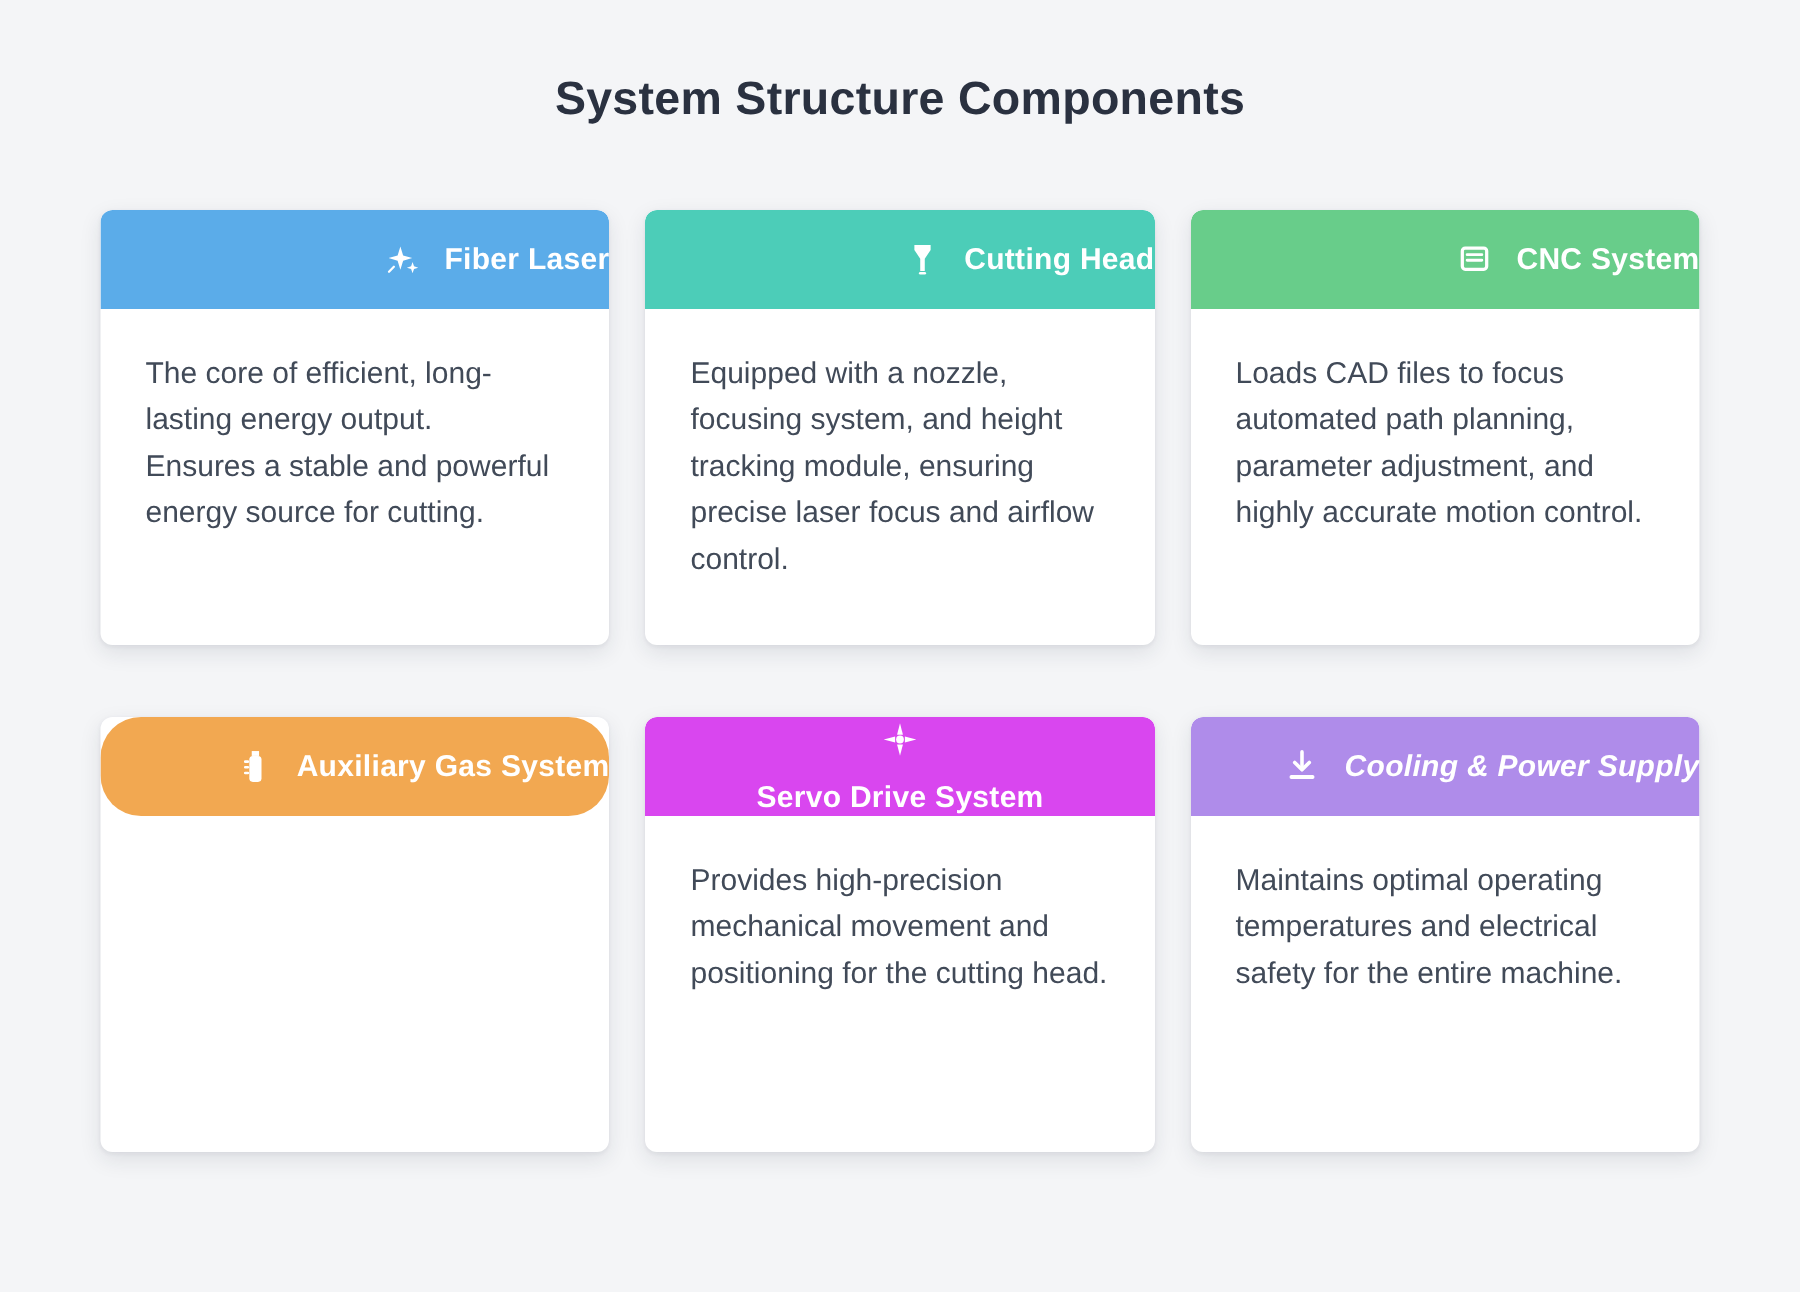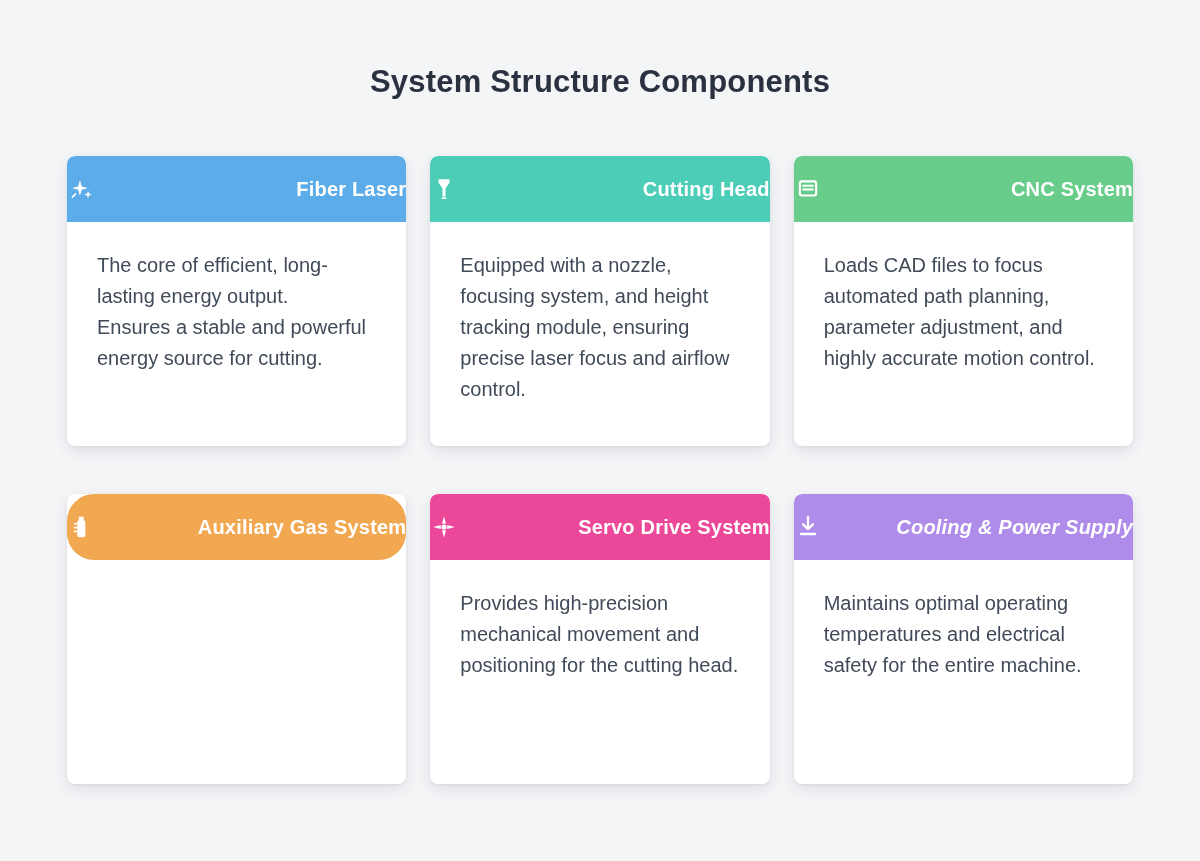--- a/index.html
+++ b/index.html
@@ -2,21 +2,21 @@
 <html><head>
 <meta charset="utf-8">
 <style>
   * { margin:0; padding:0; box-sizing:border-box; }
   html,body { width:1200px; height:861px; }
   body {
     background:#f4f5f7;
     font-family:"Liberation Sans", sans-serif;
     color:#3f4654;
   }
-  .page { width:1200px; height:690px; padding:64px 67px 0 67px; }
+  .page { width:1200px; height:690px; padding:48px 67px 0 67px; }
   .page-title {
     text-align:center;
     font-size:31px;
     font-weight:700;
     color:#2a3140;
     letter-spacing:0.2px;
   }
   .cards-grid {
     margin-top:56px;
     display:grid;
@@ -31,21 +31,21 @@
     box-shadow:0 5px 14px rgba(30,40,60,0.10), 0 1px 3px rgba(30,40,60,0.06);
     display:flex;
     flex-direction:column;
     overflow:hidden;
   }
   .card-header {
     height:66px;
     flex:0 0 66px;
     display:flex;
     align-items:center;
-    justify-content:space-between;
+    justify-content:flex-end;
     gap:14px;
     color:#ffffff;
     border-radius:8px 8px 0 0;
   }
   .card-header .hdr-title {
     font-size:20px;
     font-weight:700;
     letter-spacing:0.2px;
   }
   .icon-wrap {
@@ -127,21 +127,21 @@
             <rect x="10" y="2.5" width="4.5" height="3" fill="#ffffff"></rect>
             <rect x="8.5" y="5.5" width="7.5" height="16" rx="2.2" fill="#ffffff"></rect>
             <path d="M6 9h1.6M6 12.5h1.6M6 16h1.6" stroke="#ffffff" stroke-width="1.6" stroke-linecap="round"></path>
           </svg>
         </span>
         <span class="hdr-title">Auxiliary Gas System</span>
       </div>
     </div>
 
     <div class="card">
-      <div class="card-header" style="background: #ec4899;">
+      <div class="card-header" style="background: #d946ef; flex-direction: column;">
         <span class="icon-wrap">
           <svg viewBox="0 0 24 24">
             <path d="M12 2l1.8 7h-3.6z" fill="#ffffff"></path>
             <path d="M12 22l1.8-7h-3.6z" fill="#ffffff"></path>
             <path d="M2 12l7-1.8v3.6z" fill="#ffffff"></path>
             <path d="M22 12l-7-1.8v3.6z" fill="#ffffff"></path>
             <circle cx="12" cy="12" r="2.4" fill="#ffffff"></circle>
           </svg>
         </span>
         <span class="hdr-title">Servo Drive System</span>

